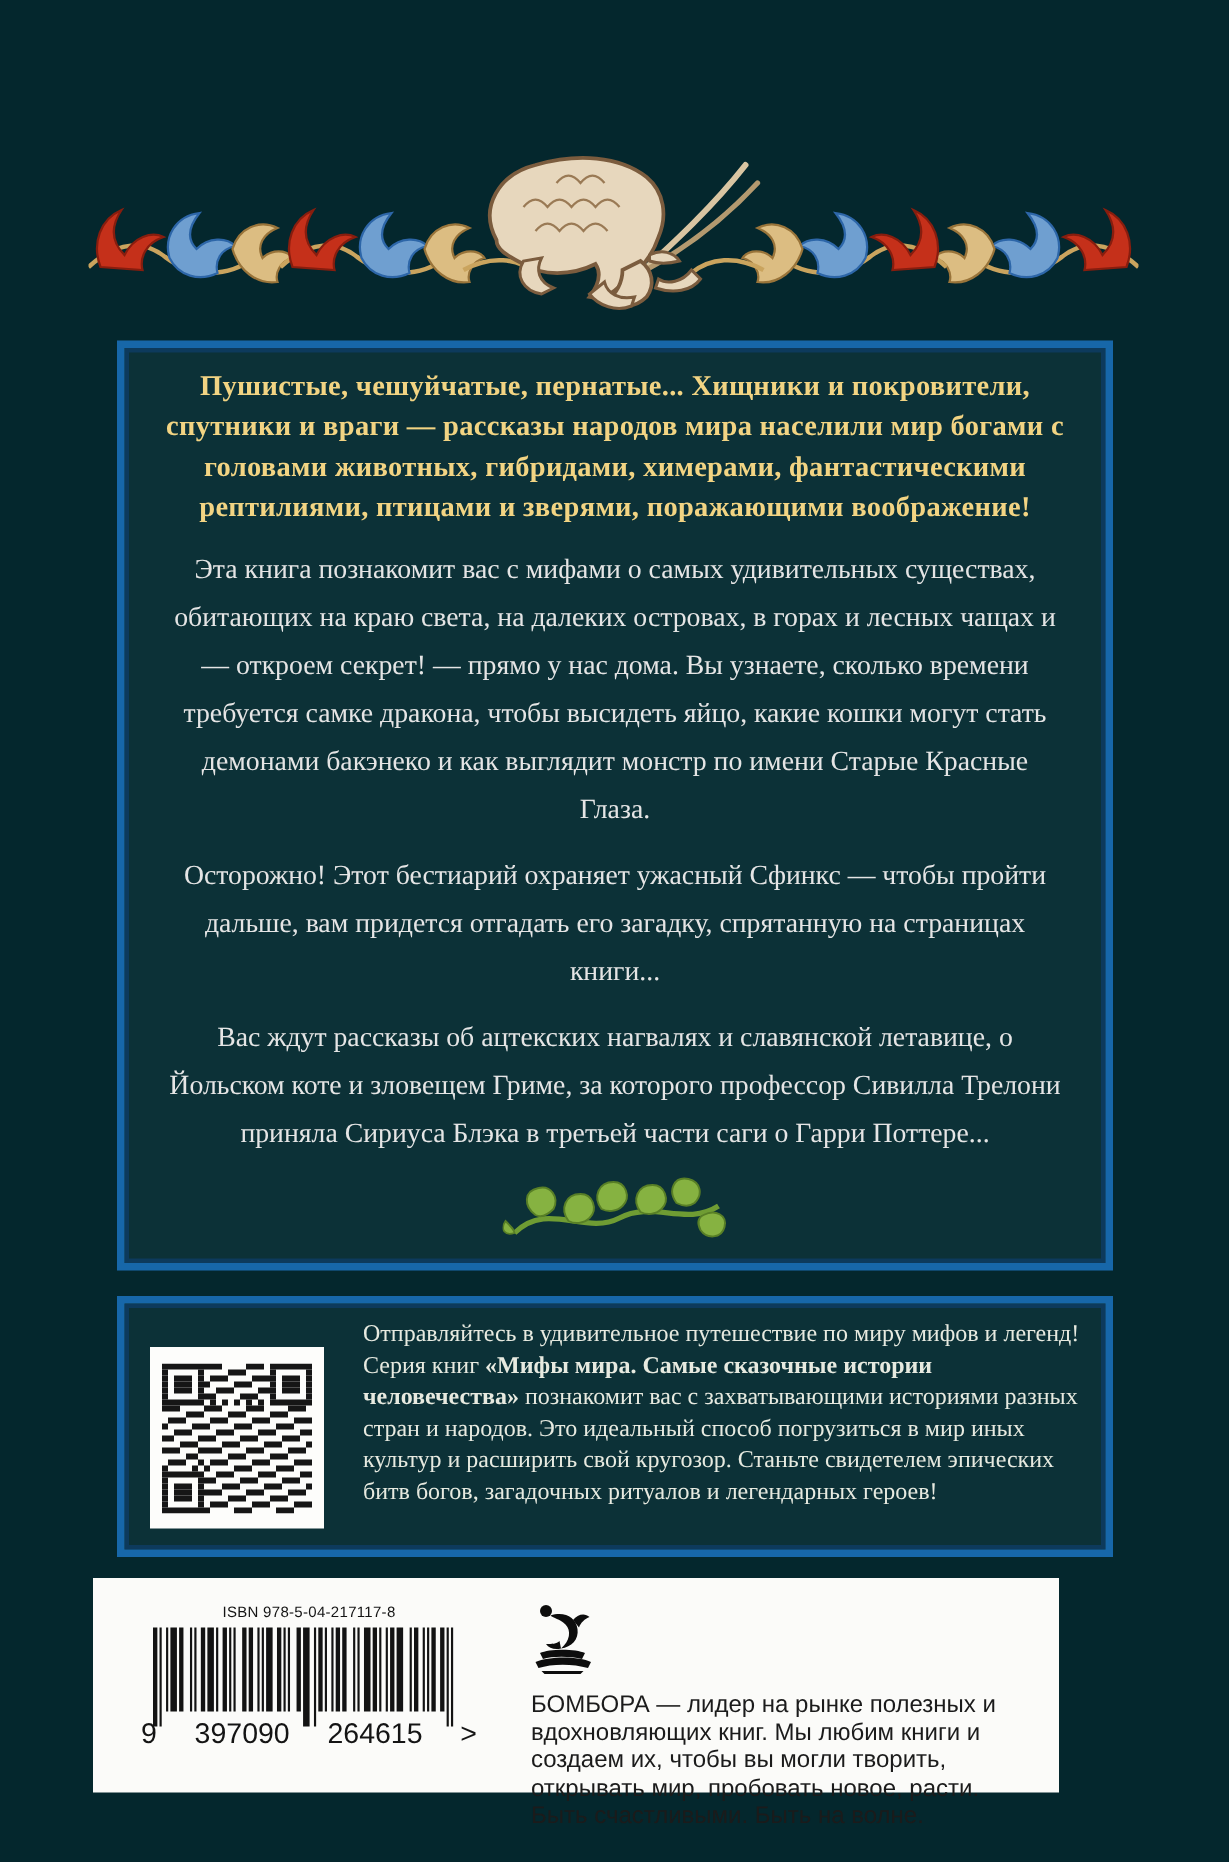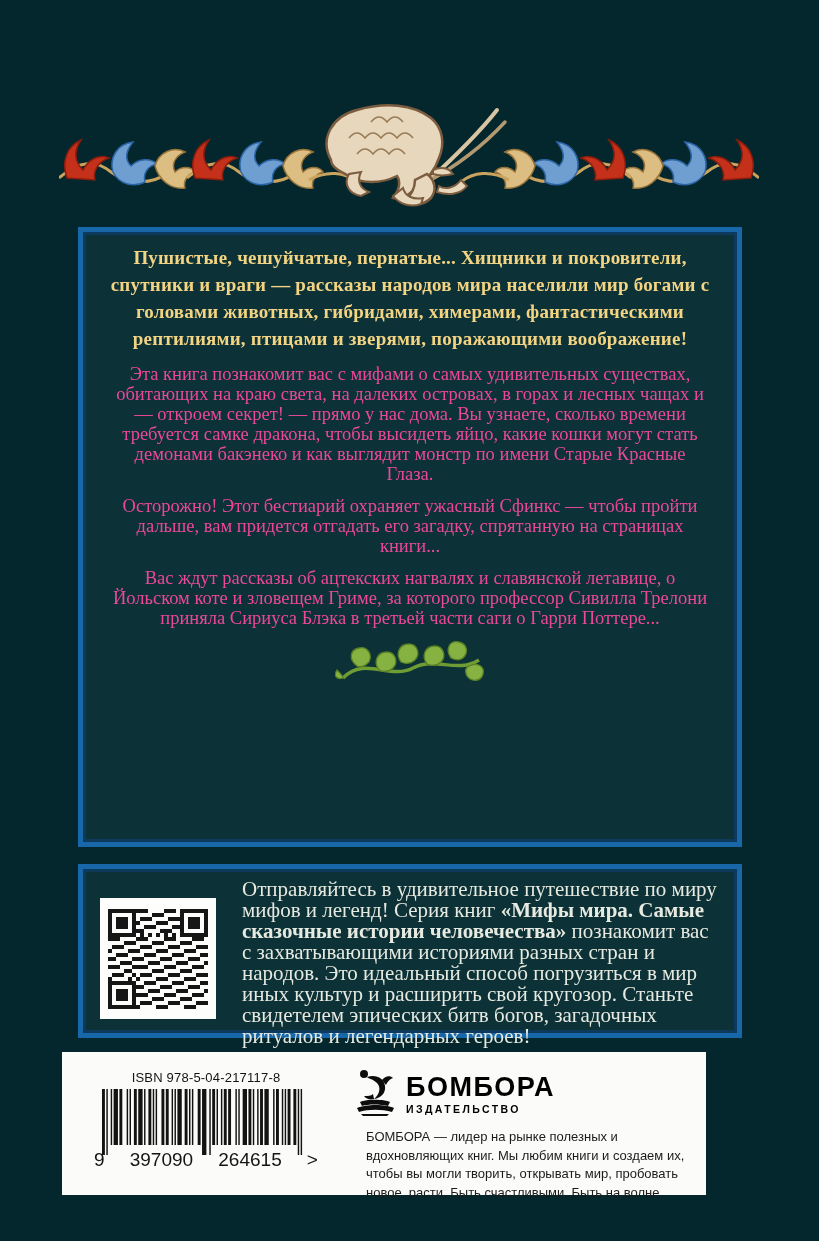--- a/index.html
+++ b/index.html
@@ -8,41 +8,41 @@
 
   
   .ornament-top{position:absolute;left:59px;top:100px;width:700px;height:115px;}
 
   
   .frame{position:absolute;box-sizing:border-box;background:#0c3137;
          border:5px solid #1767a9;box-shadow:inset 0 0 0 3px #0d3a5c;}
   .box1{left:78px;top:227px;width:664px;height:620px;padding:12px 26px 0;text-align:center;overflow:hidden;}
   .box1 p{margin:0 0 12px;}
   .lead{color:var(--accent,#f2d483);font-weight:bold;font-size:19px;line-height:27px;letter-spacing:.2px;}
-  .body-par{color:#ec4899;font-size:18.5px;line-height:20px;}
+  .body-par{color:#e5e5e5;font-size:18.5px;line-height:32px;}
   .vine-wrap{margin-top:2px;}
 
   .box2{left:78px;top:864px;width:664px;height:174px;display:flex;}
   .qr-panel{width:116px;height:121px;background:#fdfdfb;margin:29px 0 0 17px;
             display:flex;align-items:center;justify-content:center;flex:none;}
-  .box2-text{flex:1;padding:10px 16px 0 26px;color:#e7eae0;font-size:21px;line-height:21px;font-family:Liberation Serif, serif;}
+  .box2-text{flex:1;padding:10px 16px 0 26px;color:#e7eae0;font-size:16px;line-height:21px;font-family:Liberation Serif, serif;}
   .series-bold{font-weight:bold;}
 
   
   .footer{position:absolute;left:62px;top:1052px;width:644px;height:143px;background:#fbfbf9;
           font-family:"Liberation Sans", sans-serif;color:#111;}
   .barcode-block{position:absolute;left:30px;top:18px;width:228px;text-align:center;}
-  .isbn-label{font-size:13px;letter-spacing:.2px;color:#141414;margin-bottom:2px;}
+  .isbn-label{font-size:10px;letter-spacing:.2px;color:#141414;margin-bottom:2px;}
   .barcode-digits{display:flex;justify-content:space-between;align-items:flex-end;
                   font-size:19px;color:#141414;margin-top:-14px;padding:0 2px;}
   .brand-block{position:absolute;left:292px;top:16px;display:flex;align-items:flex-start;}
   .brand-text{margin-left:10px;padding-top:6px;}
   .brand-name{font-weight:bold;font-size:27px;letter-spacing:1.5px;line-height:26px;color:#000;}
   .brand-sub{font-weight:bold;font-size:10.5px;letter-spacing:2.4px;color:#000;margin-top:3px;}
-  .blurb{position:absolute;left:304px;top:76px;width:336px;font-size:13px;line-height:18.5px;color:#1b1b1b;}
+  .blurb{position:absolute;left:292px;top:76px;width:336px;font-size:16px;line-height:18.5px;color:#1b1b1b;}
 </style>
 </head>
 <body>
 
 <div class="page">
 
   <svg class="ornament-top" viewBox="0 0 700 115" xmlns="http://www.w3.org/2000/svg">
     <defs>
       <g id="scrollUnit">
         <path d="M0,78 C20,60 38,60 52,72 C68,84 92,86 110,72" fill="none" stroke="#caa45e" stroke-width="3"></path>
@@ -488,22 +488,18 @@
           <path d="M6,34 C12,31 30,31 36,34 L34,38 C26,36 14,36 8,38 Z"></path>
           <path d="M3,40 C12,36 32,36 40,40 L38,44 C28,41 14,41 5,44 Z"></path>
           <path d="M7,46 h28 l-2,2 h-24 Z"></path>
 
           <circle cx="10" cy="6" r="4"></circle>
           <path d="M13,9 C22,6 30,10 31,18 C32,25 27,30 20,31 C26,26 27,19 23,15 C19,11 15,11 13,9 Z"></path>
           <path d="M20,31 C16,32 12,31 10,28 C14,28 17,28 19,26 Z"></path>
           <path d="M28,12 C31,8 36,7 39,10 C36,11 33,14 32,17 Z"></path>
         </g>
       </svg>
-      <div class="brand-text">
-        <div class="brand-name">БОМБОРА</div>
-        <div class="brand-sub">ИЗДАТЕЛЬСТВО</div>
-      </div>
     </div>
 
     <div class="blurb">БОМБОРА — лидер на рынке полезных и вдохновляющих книг. Мы любим книги и создаем их, чтобы вы могли творить, открывать мир, пробовать новое, расти. Быть счастливыми. Быть на волне.</div>
   </div>
 
 </div>
 
 </body></html>

